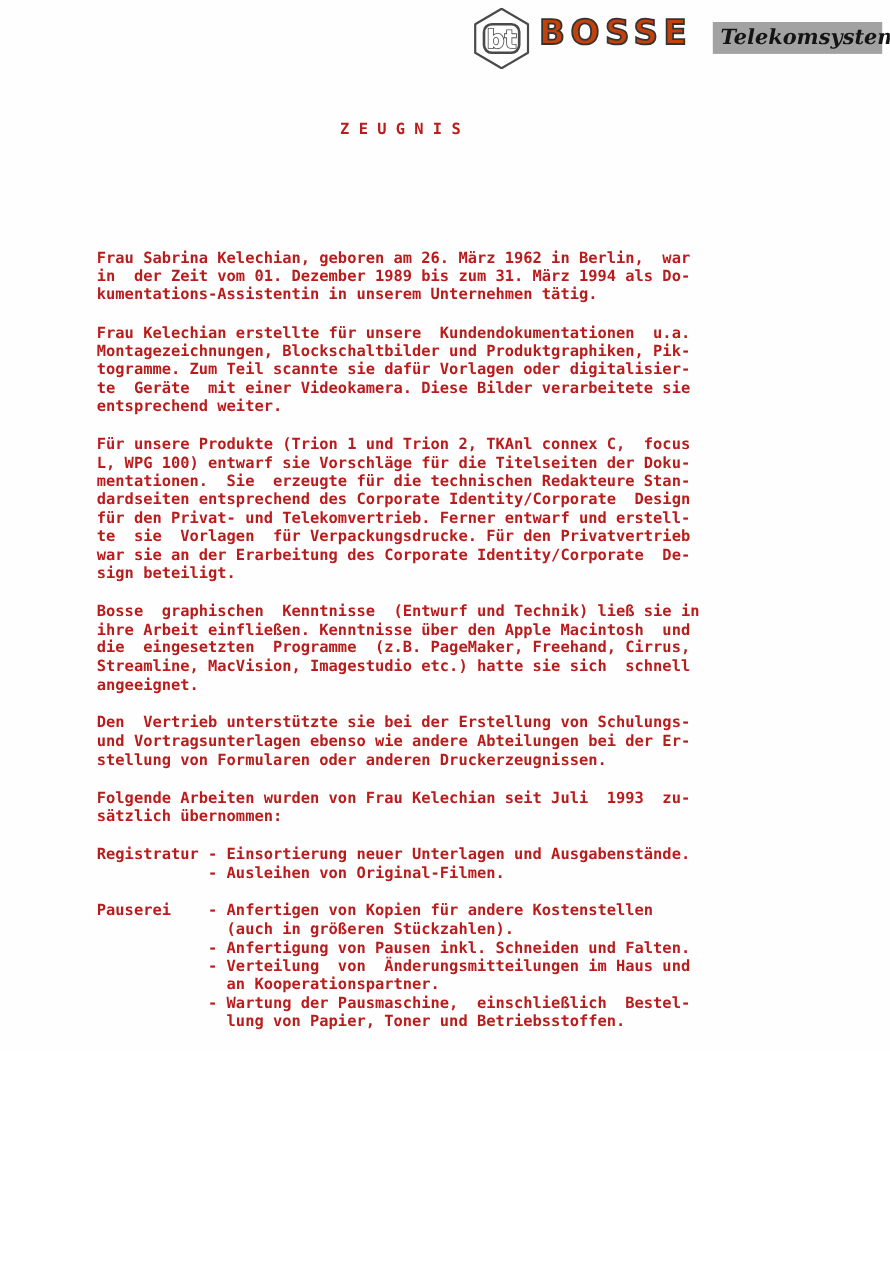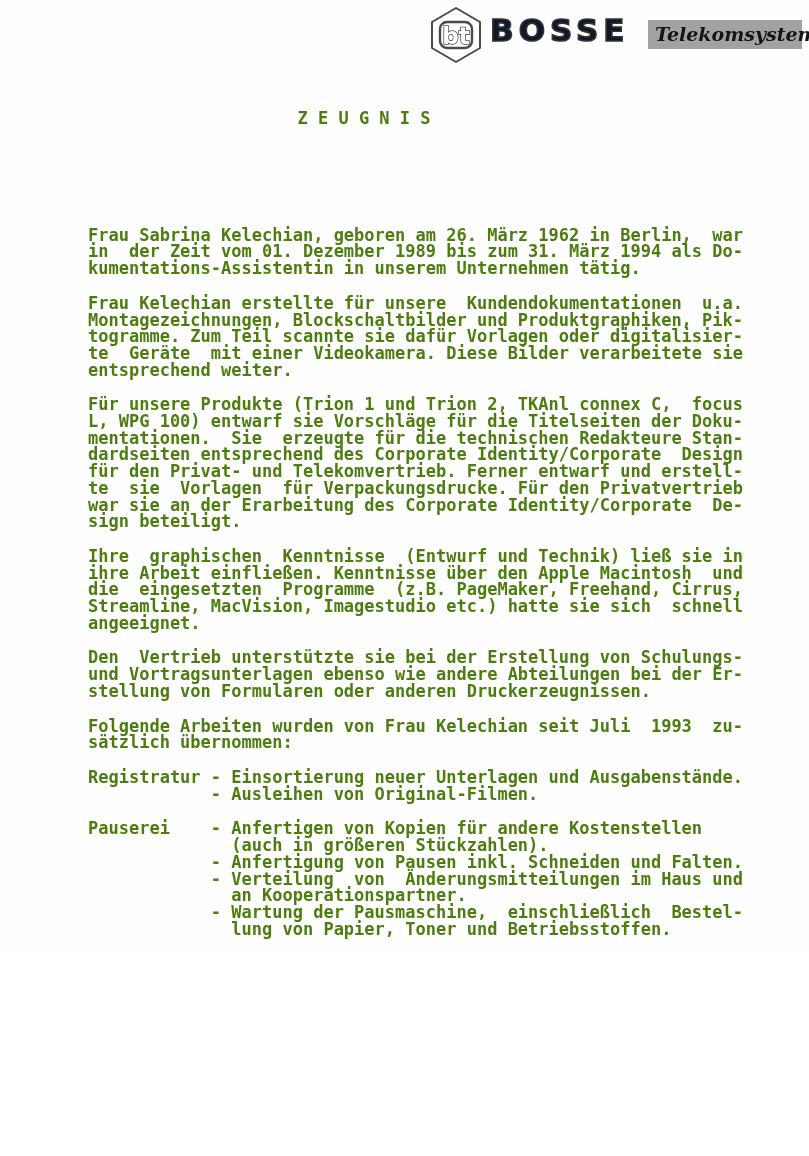--- a/index.html
+++ b/index.html
@@ -6,37 +6,37 @@
   .page {
     position:relative; width:809px; height:956px; background:#fefefe;
     overflow:hidden; font-family:"DejaVu Sans Mono", monospace; color:#1e1e1e;
   }
 
   
   .logo-hex { position:absolute; left:429px; top:7px; }
   .brand-name {
     position:absolute; left:490px; top:12px;
     font-family:"DejaVu Sans", sans-serif; font-weight:bold; font-size:31px;
-    letter-spacing:5px; color:#0f172a; -webkit-text-stroke:1.6px #333;
+    letter-spacing:5px; color:#c2410c; -webkit-text-stroke:1.6px #333;
   }
   .brand-banner {
     position:absolute; left:648px; top:20px; width:154px; height:29px;
     background:#a2a2a2;
   }
   .brand-banner span {
     display:block; padding:3px 0 0 7px;
     font-family:"DejaVu Serif", serif; font-style:italic; font-weight:bold;
     font-size:19px; color:#141414; white-space:nowrap;
   }
 
   
   .doc { position:absolute; left:88px; top:110px; width:552px; }
   .doc pre {
-    font-family:"DejaVu Sans Mono", monospace; font-size:17px; font-weight:600;
-    line-height:16.7px; margin:0 0 18px 0; white-space:pre; color:#4d7c0f;
+    font-family:"DejaVu Sans Mono", monospace; font-size:14px; font-weight:600;
+    line-height:16.7px; margin:0 0 18px 0; white-space:pre; color:#b91c1c;
   }
   .doc pre.title { text-align:center; margin-bottom:100px; }
 
   .continuation {
     position:absolute; left:88px; top:1010px; width:540px; text-align:right;
     font-family:"DejaVu Sans Mono", monospace; font-size:14.1px; font-weight:600;
   }
   .date {
     position:absolute; left:88px; top:1057px;
     font-family:"DejaVu Sans Mono", monospace; font-size:15px; font-weight:600;
@@ -96,21 +96,21 @@
 te  Geräte  mit einer Videokamera. Diese Bilder verarbeitete sie
 entsprechend weiter.</pre>
     <pre>Für unsere Produkte (Trion 1 und Trion 2, TKAnl connex C,  focus
 L, WPG 100) entwarf sie Vorschläge für die Titelseiten der Doku-
 mentationen.  Sie  erzeugte für die technischen Redakteure Stan-
 dardseiten entsprechend des Corporate Identity/Corporate  Design
 für den Privat- und Telekomvertrieb. Ferner entwarf und erstell-
 te  sie  Vorlagen  für Verpackungsdrucke. Für den Privatvertrieb
 war sie an der Erarbeitung des Corporate Identity/Corporate  De-
 sign beteiligt.</pre>
-    <pre>Ihre  graphischen  Kenntnisse  (Entwurf und Technik) ließ sie in
+    <pre>Bosse  graphischen  Kenntnisse  (Entwurf und Technik) ließ sie in
 ihre Arbeit einfließen. Kenntnisse über den Apple Macintosh  und
 die  eingesetzten  Programme  (z.B. PageMaker, Freehand, Cirrus,
 Streamline, MacVision, Imagestudio etc.) hatte sie sich  schnell
 angeeignet.</pre>
     <pre>Den  Vertrieb unterstützte sie bei der Erstellung von Schulungs-
 und Vortragsunterlagen ebenso wie andere Abteilungen bei der Er-
 stellung von Formularen oder anderen Druckerzeugnissen.</pre>
     <pre>Folgende Arbeiten wurden von Frau Kelechian seit Juli  1993  zu-
 sätzlich übernommen:</pre>
     <pre>Registratur - Einsortierung neuer Unterlagen und Ausgabenstände.

